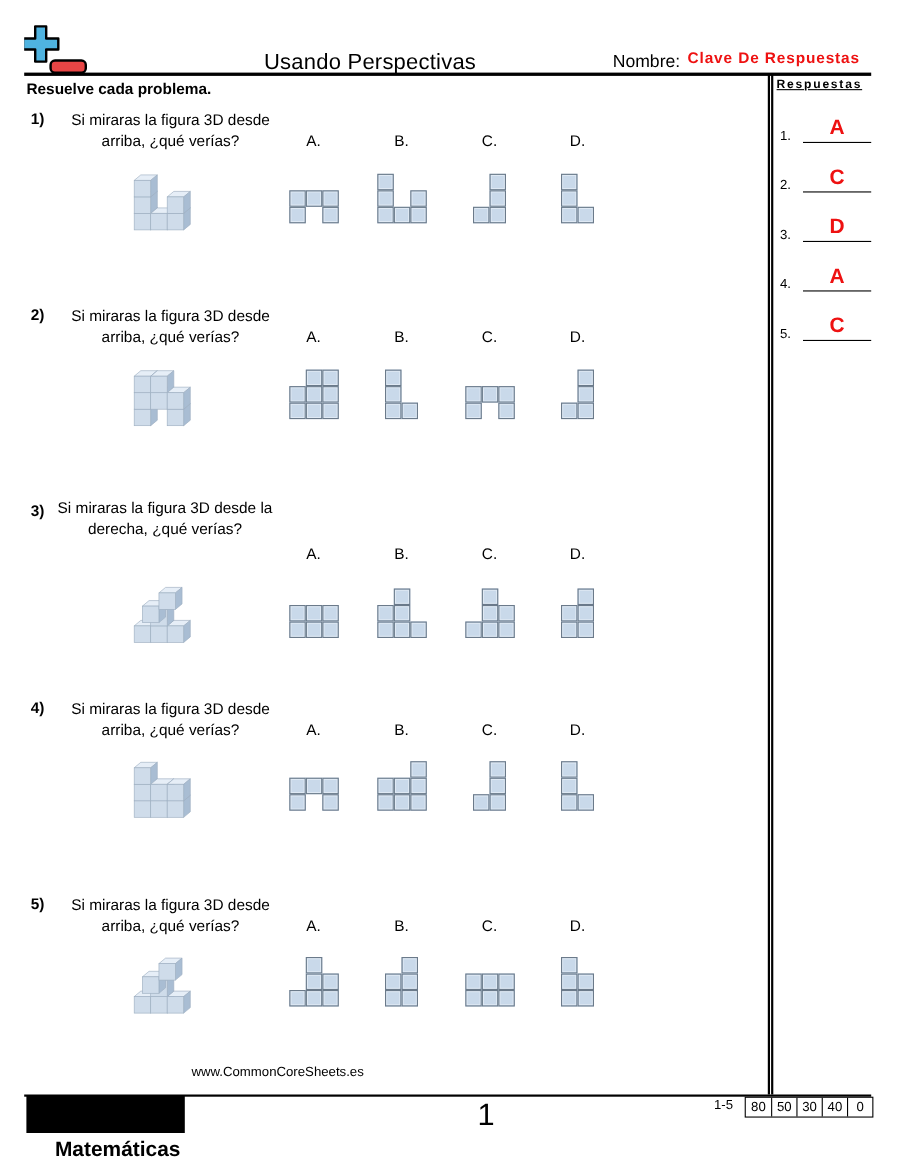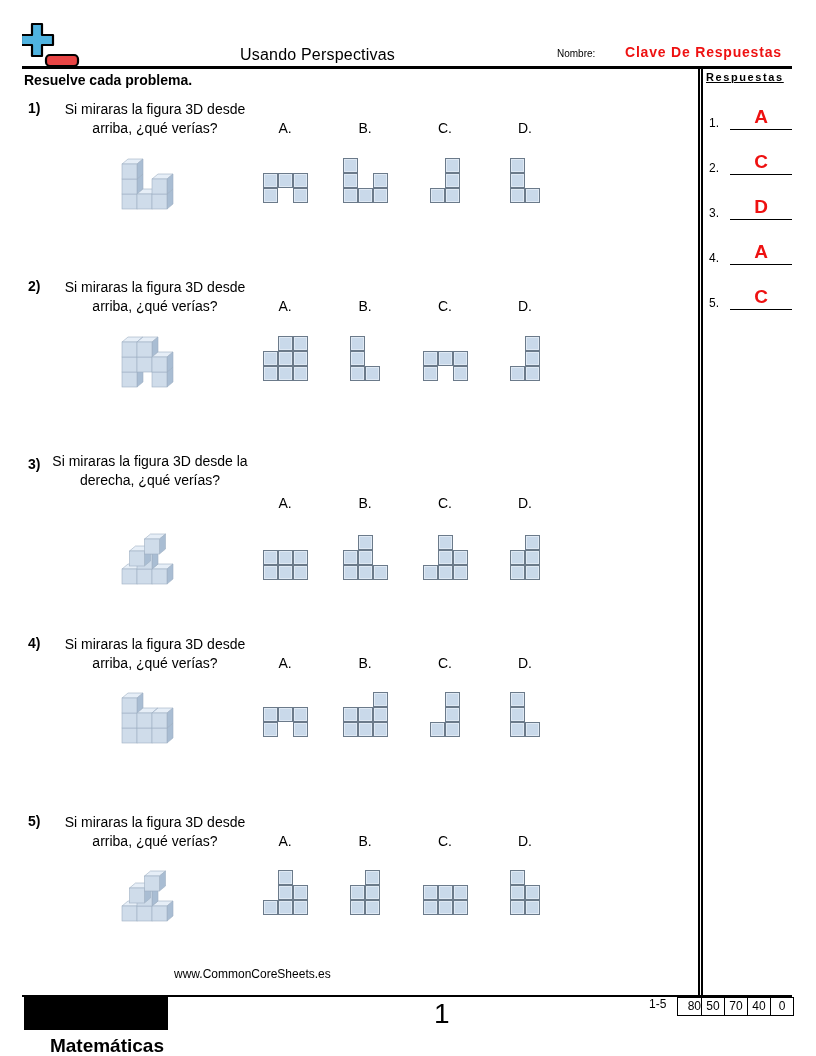--- a/index.html
+++ b/index.html
@@ -1,22 +1,22 @@
 <!DOCTYPE html>
 <html><head>
 <meta charset="utf-8">
 <style>
   * { box-sizing: border-box; margin: 0; padding: 0; }
   html, body { width: 816px; height: 1056px; background: #fff; overflow: hidden; }
   body { position: relative; font-family: "Liberation Sans", sans-serif; color: #000; }
 
   .logo { position: absolute; left: 22px; top: 22px; width: 58px; height: 46px; }
   .header-line { position: absolute; left: 22px; top: 66px; width: 770px; height: 3px; background: #000; }
-  .title { position: absolute; left: 240px; top: 46px; font-size: 16px; letter-spacing: 0.2px; }
-  .name-label { position: absolute; left: 557px; top: 48px; font-size: 10px; }
+  .title { position: absolute; left: 240px; top: 46px; font-size: 20px; letter-spacing: 0.2px; }
+  .name-label { position: absolute; left: 557px; top: 48px; font-size: 16px; }
   .name-value { position: absolute; left: 625px; top: 44px; font-size: 14px; font-weight: bold; color: #ee1111; letter-spacing: 0.8px; }
 
   .instructions { position: absolute; left: 24px; top: 72px; font-size: 14px; font-weight: bold; }
 
   .divider { position: absolute; left: 698px; top: 68px; width: 5px; height: 927px; border-left: 2px solid #000; border-right: 2px solid #000; }
 
   .answers-title { position: absolute; left: 706px; top: 71px; font-size: 11px; font-weight: bold; letter-spacing: 1.6px; text-decoration: underline; }
   .ans-row { position: absolute; left: 709px; width: 83px; height: 24px; }
   .ans-num { position: absolute; left: 0; bottom: 0; font-size: 12px; }
   .ans-line { position: absolute; left: 21px; bottom: 0; width: 62px; height: 1px; background: #000; }
@@ -33,21 +33,21 @@
   .figure { position: absolute; }
 
   .footer-line { position: absolute; left: 22px; top: 995px; width: 770px; height: 2px; background: #000; }
   .brand-box { position: absolute; left: 24px; top: 996px; width: 144px; height: 34px; background: #000; }
   .brand-pill { position: absolute; left: 28px; top: 999px; width: 136px; height: 30px; background: #fff; border-radius: 15px; text-align: right; font-size: 19px; font-weight: bold; line-height: 30px; margin-top: 32px; }
   .site { position: absolute; left: 174px; top: 967px; font-size: 12px; }
   .page-num { position: absolute; left: 434px; top: 998px; font-size: 28px; }
   .score-label { position: absolute; left: 649px; top: 997px; font-size: 12px; text-align: right; }
   .score-table { position: absolute; left: 677px; top: 997px; display: flex; border: 1px solid #000; }
   .score-cell { width: 23px; height: 17px; font-size: 12px; text-align: center; line-height: 16px; border-left: 1px solid #000; }
-  .score-cell:first-child { border-left: none; text-align: right; }
+  .score-cell:first-child { border-left: none; }
 </style>
 </head>
 <body>
 
 <svg class="logo" viewBox="0 0 58 46">
   <path d="M10 2 h10 v11 h11 v10 h-11 v11 h-10 v-11 h-11 v-10 h11 z" fill="#4fb3e0" stroke="#000" stroke-width="2.2" stroke-linejoin="round"></path>
   <rect x="24" y="33" width="32" height="11" rx="4" fill="#e84545" stroke="#000" stroke-width="2.2"></rect>
 </svg>
 <div class="title">Usando Perspectivas</div>
 <div class="name-label">Nombre:</div>
@@ -468,16 +468,16 @@
 
 <div class="footer-line"></div>
 <div class="brand-box"></div>
 <div class="brand-pill">Matemáticas</div>
 <div class="site">www.CommonCoreSheets.es</div>
 <div class="page-num">1</div>
 <div class="score-label">1-5</div>
 <div class="score-table">
   <div class="score-cell">80</div>
   <div class="score-cell">50</div>
-  <div class="score-cell">70</div>
+  <div class="score-cell">30</div>
   <div class="score-cell">40</div>
   <div class="score-cell">0</div>
 </div>
 
 </body></html>

